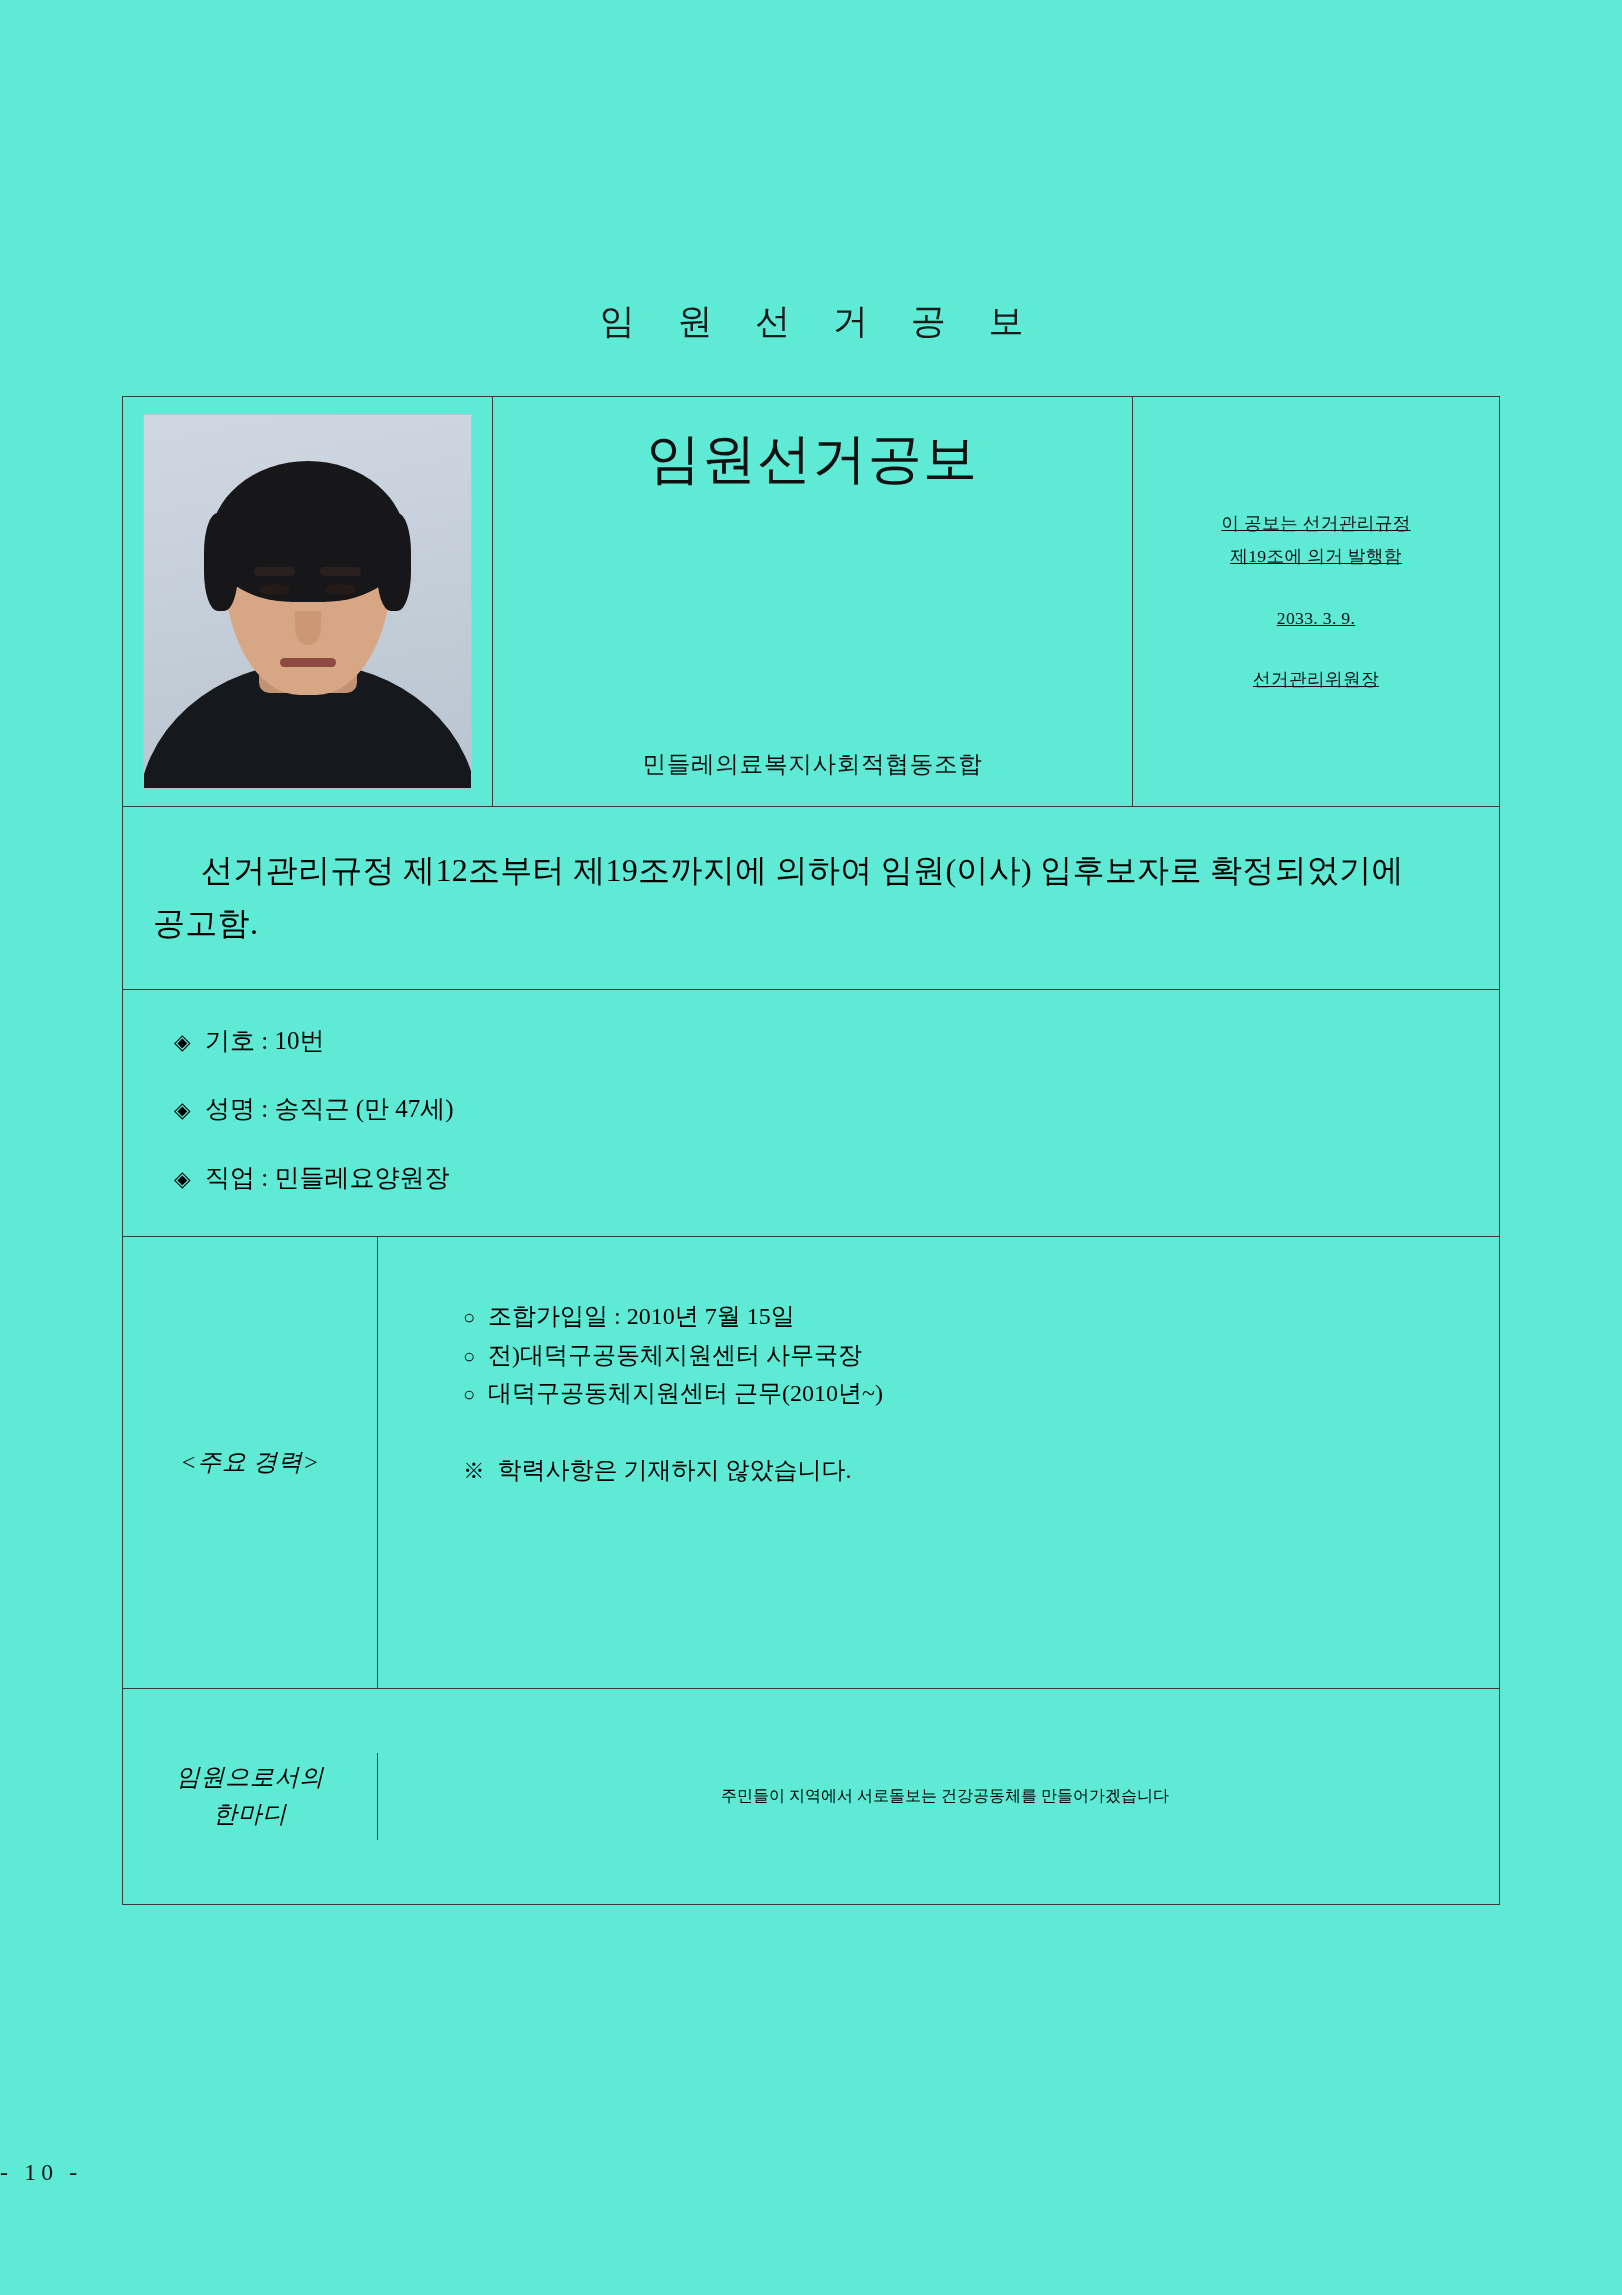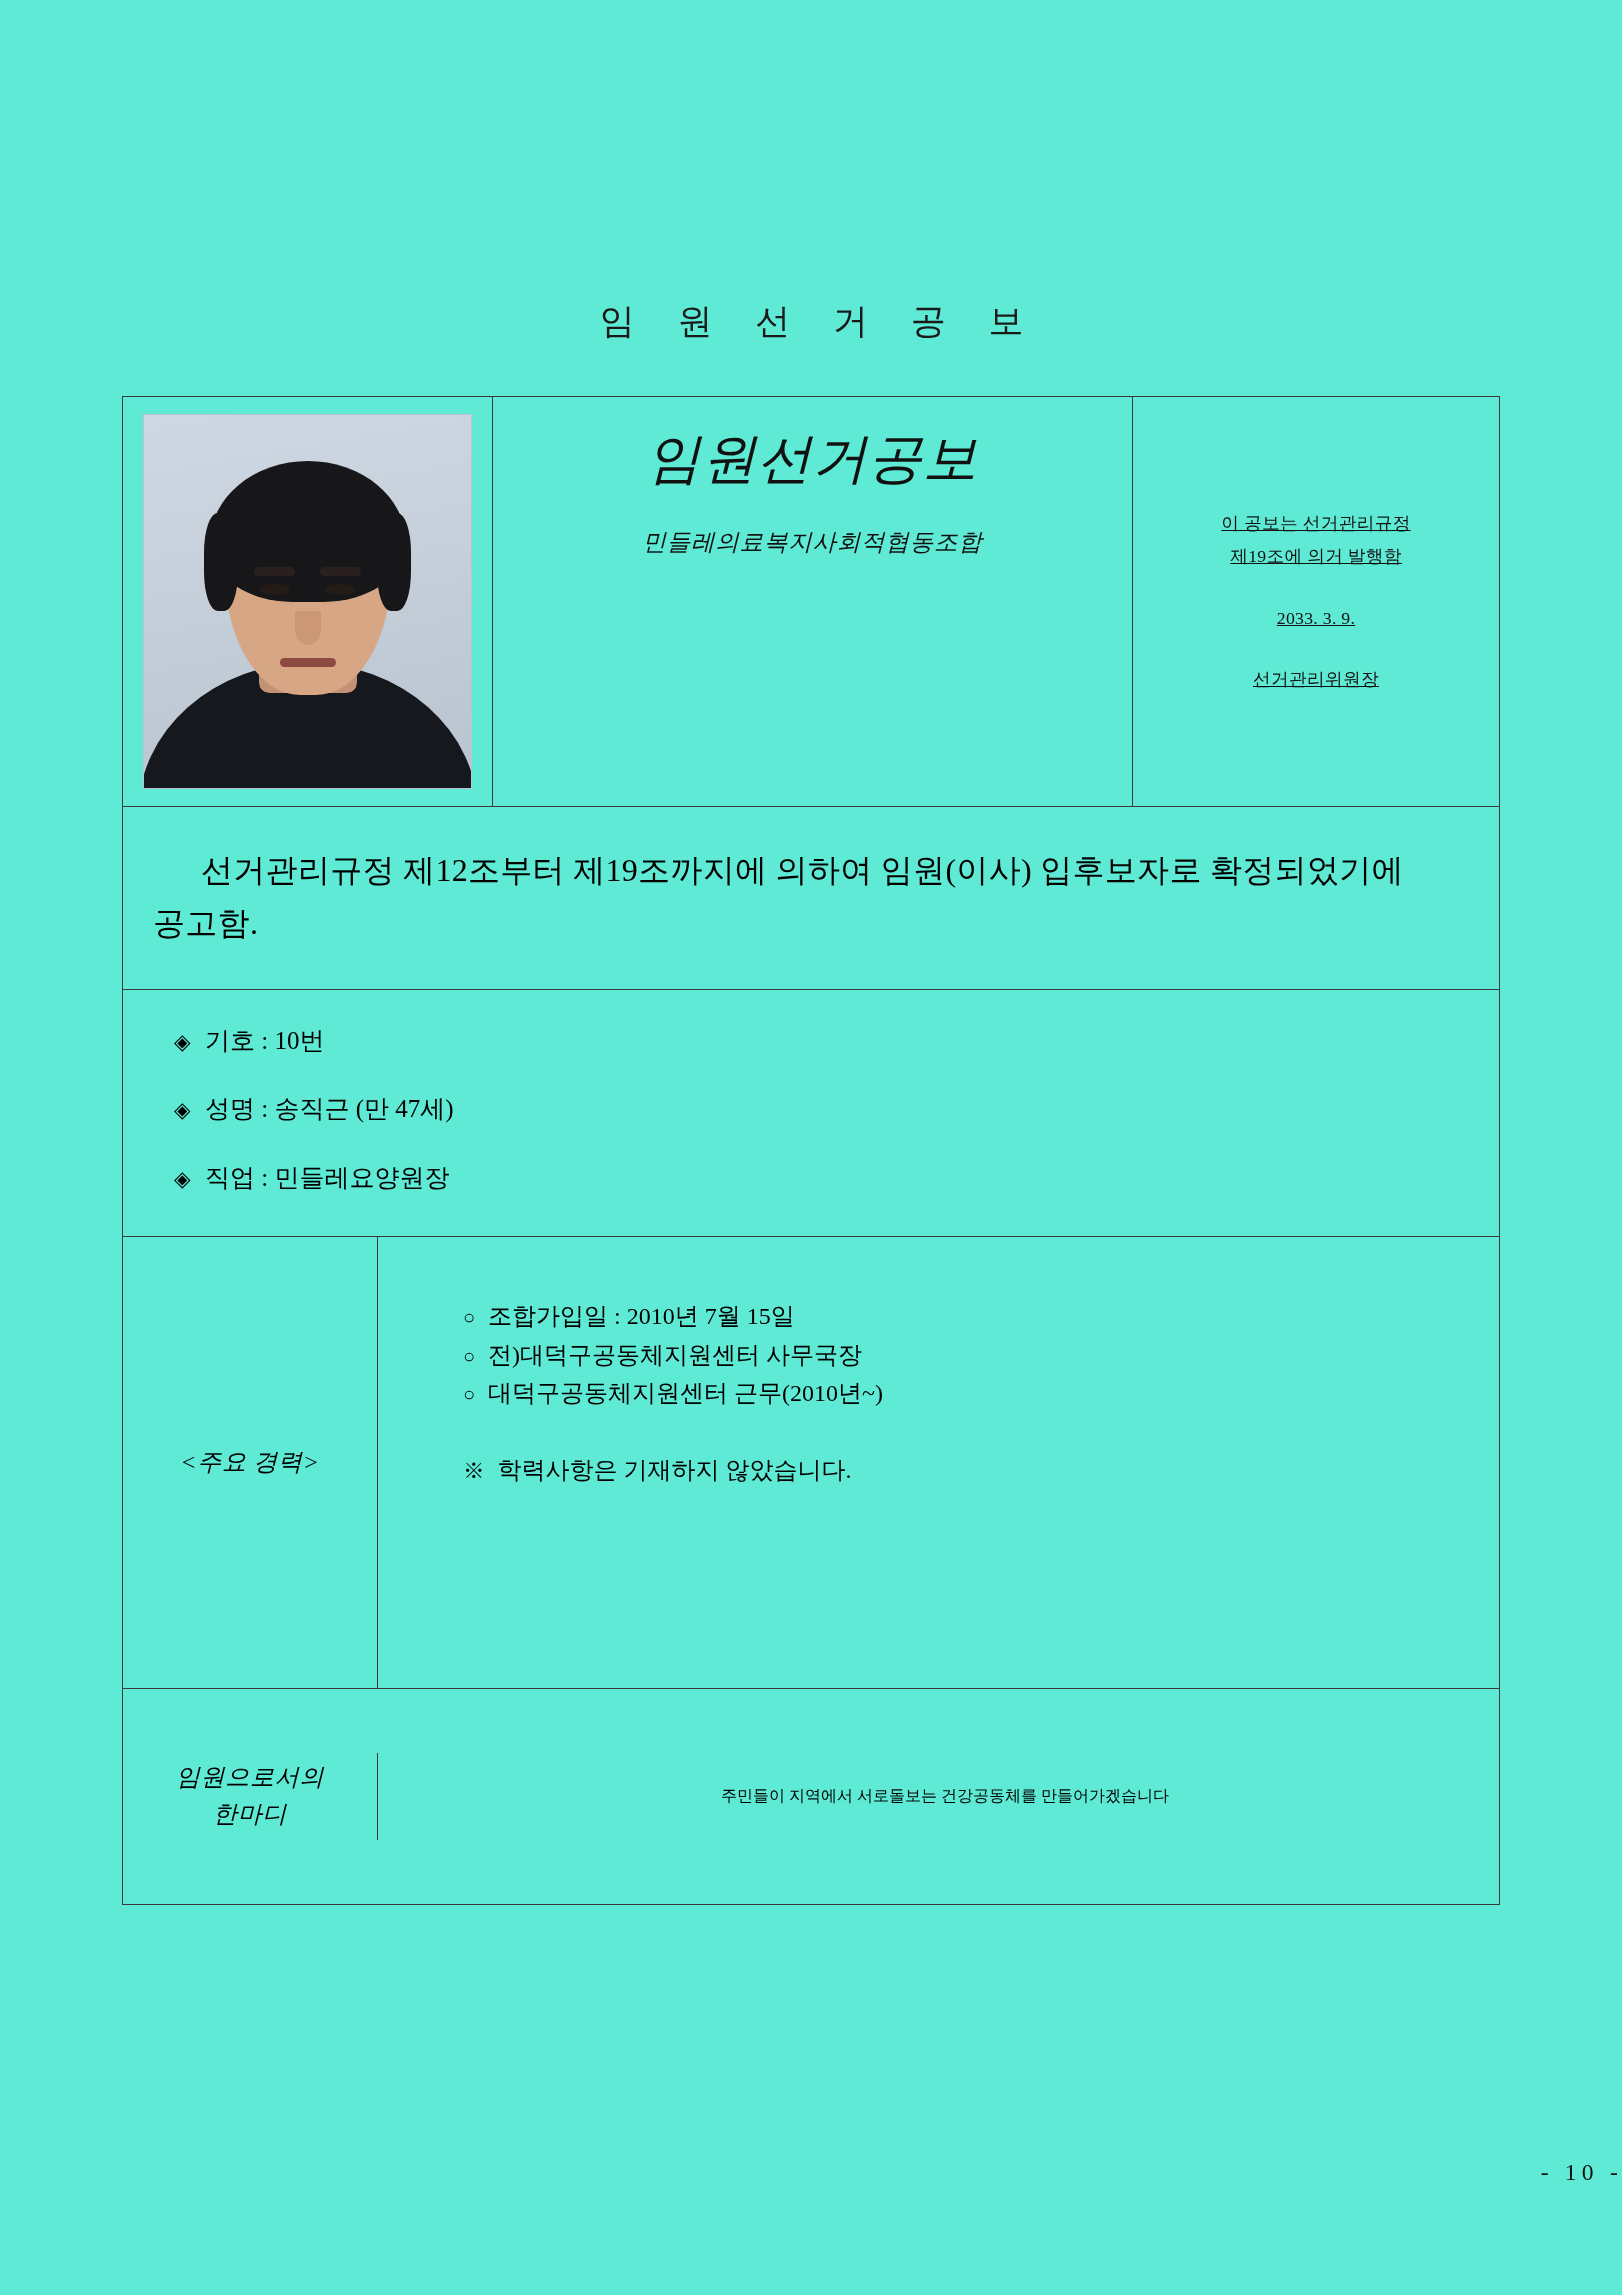--- a/index.html
+++ b/index.html
@@ -167,23 +167,22 @@
     border-radius: 5.2px;
   }
 
   .cell-title {
     flex: 1;
     box-sizing: border-box;
     border-right: 1.3px solid #3a3a3a;
     display: flex;
     flex-direction: column;
     align-items: center;
-    justify-content: flex-start;
+    justify-content: space-between;
     padding: 26px 13px;
-    font-style: italic;
   }
   .cell-title .main-title {
     font-size: 54px;
     letter-spacing: 1.3px;
     margin-bottom: 30px;
     color: #111;
   }
   .cell-title .org {
     font-size: 23.6px;
     letter-spacing: 0.7px;
@@ -279,21 +278,21 @@
   }
   .row-message { min-height: 216px; align-items: center; }
   .row-career { min-height: 452px; }
 
   
   .page-number {
     position: absolute;
     left: 0;
     top: 2159px;
     width: 1623px;
-    text-align: right;
+    text-align: left;
     font-size: 23.6px;
     letter-spacing: 5.2px;
     color: #111;
   }
 </style>
 </head>
 <body>
 
 <div class="page">
 

